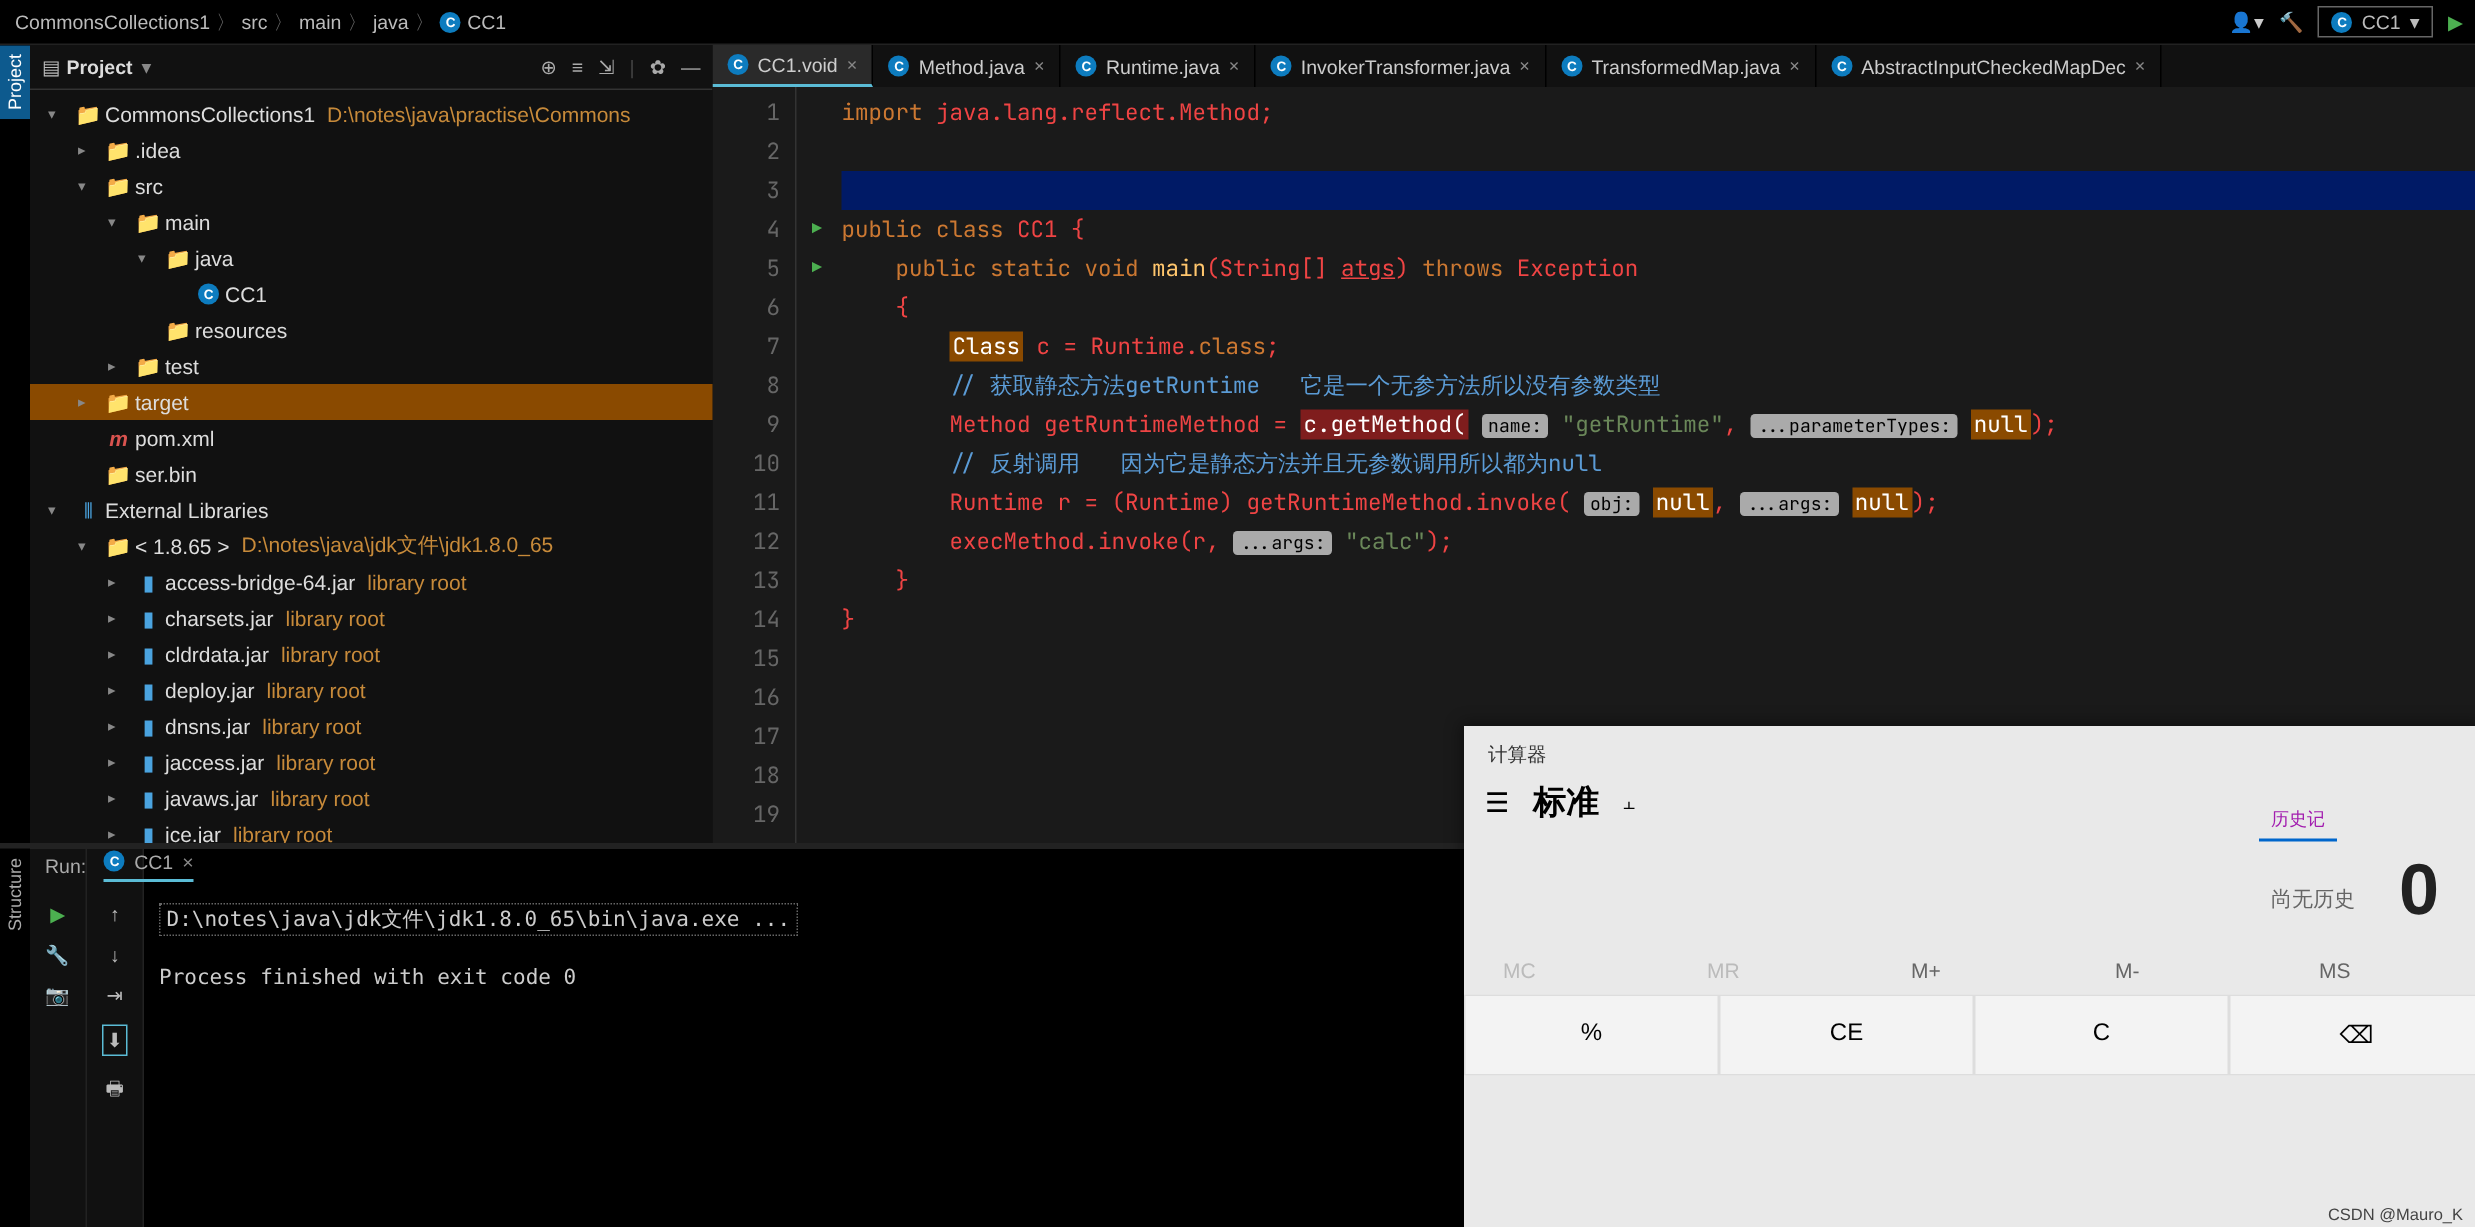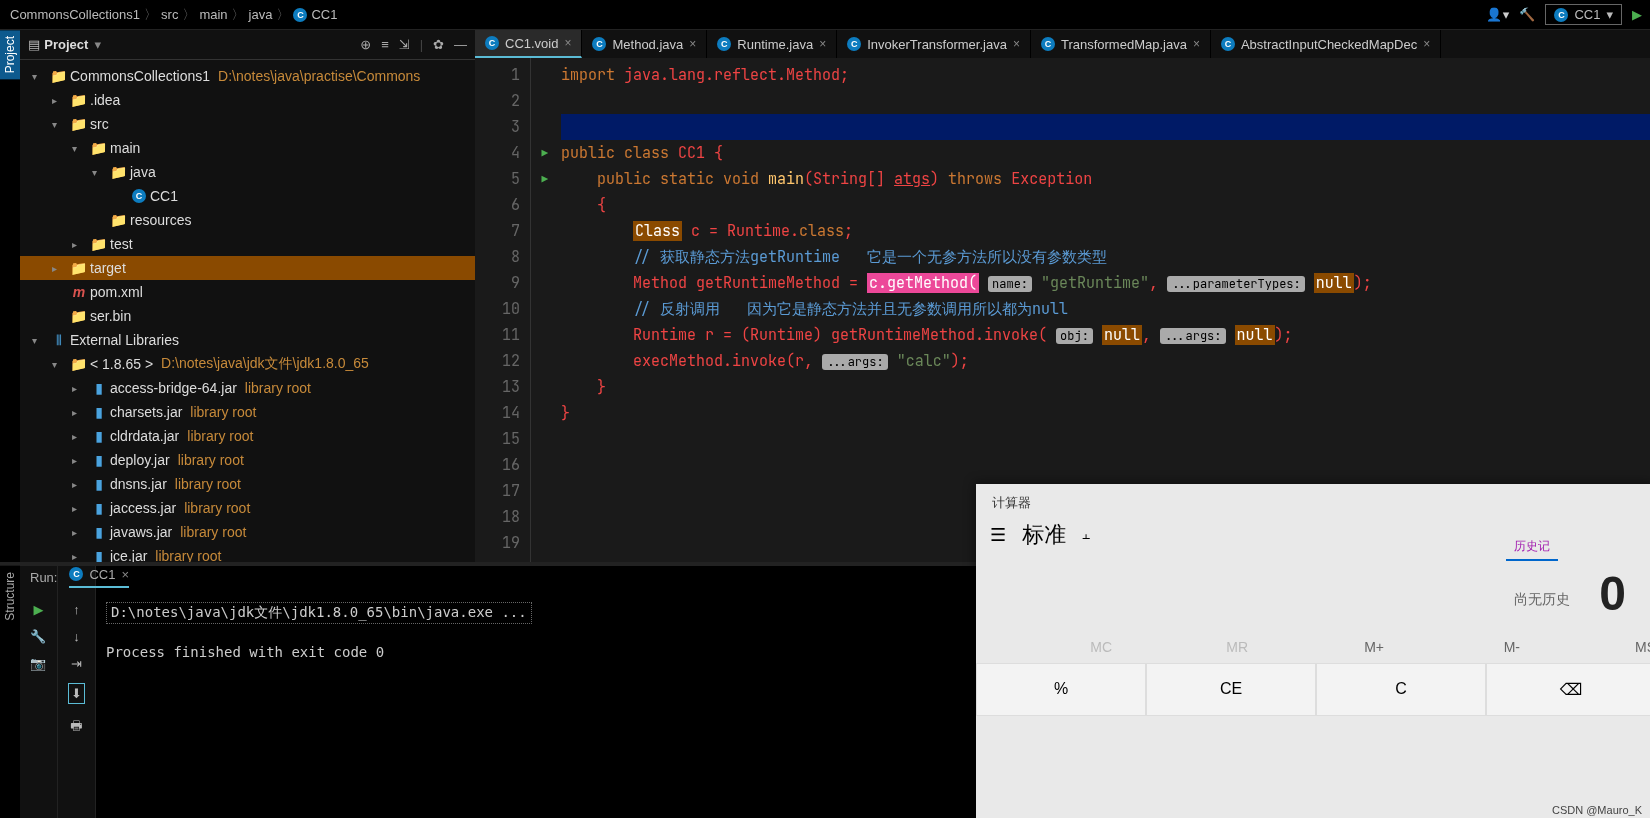--- a/index.html
+++ b/index.html
@@ -40,35 +40,35 @@
 .line { height:26px; line-height:26px; white-space:pre; }
 .line.hi { background:#001a66; }
 .k { color:#cc7832; }
 .s { color:#6a8759; }
 .c { color:#5b9bd5; }
 .n { color:#ef4444; }
 .fn { color:#ffc66d; }
 .hint { background:#aaa; color:#000; padding:0 4px; border-radius:3px; font-size:12px; }
 .hl-null { background:#8a4a00; color:#fff; padding:0 2px; }
 .hl-class { background:#8a4a00; color:#fff; padding:0 2px; }
-.hl-call { background:#ec4899; color:#fff; padding:0 2px; }
+.hl-call { background:#7f1d1d; color:#fff; padding:0 2px; }
 .run-panel { height:256px; background:#000; border-top:4px solid #222; display:flex; }
 .run-hdr { position:absolute; left:20px; height:26px; display:flex; align-items:center; gap:12px; padding:0 10px; color:#aaa; }
 .run-tools { width:38px; background:#111; display:flex; flex-direction:column; align-items:center; gap:12px; padding-top:36px; border-right:1px solid #222; }
 .run-tools2 { width:38px; background:#111; display:flex; flex-direction:column; align-items:center; gap:12px; padding-top:36px; border-right:1px solid #222; }
 .console { flex:1; padding:36px 10px 10px; font-family:Consolas,monospace; font-size:14px; color:#ccc; }
 .console .cmd { border:1px dotted #666; padding:1px 4px; display:inline-block; }
 .calc { position:absolute; left:976px; top:484px; width:680px; height:340px; background:#e9e9e9; color:#000; box-shadow:-2px -2px 10px rgba(0,0,0,.4); }
 .calc-title { padding:10px 16px 4px; font-size:13px; color:#333; }
 .calc-mode { display:flex; align-items:center; gap:16px; padding:4px 14px 10px; }
 .calc-mode .ham { font-size:18px; }
-.calc-mode .md { font-size:22px; font-weight:normal; }
+.calc-mode .md { font-size:22px; font-weight:bold; }
 .calc-display { text-align:right; font-size:48px; padding:6px 30px 10px; color:#222; font-weight:600; }
 .calc-mem { display:flex; }
-.calc-mem div { flex:1; text-align:right; padding:8px 0; font-size:14px; color:#666;margin-left:26px; }
+.calc-mem div { flex:1; text-align:left; padding:8px 0; font-size:14px; color:#666;margin-left:26px; }
 .calc-mem div.dis { color:#bbb; }
 .calc-btns { display:flex; }
 .calc-btns div { flex:1; text-align:center; padding:16px 0; font-size:16px; border:1px solid #ddd; background:#f3f3f3; }
 .calc-hist { position:absolute; right:0; top:50px; width:150px; }
 .calc-hist .ht { color:#a21caf; border-bottom:2px solid #0066cc; padding:4px 8px; font-size:12px; display:inline-block; }
 .calc-hist .he { padding:30px 8px; color:#666; font-size:14px; }
 .watermark { position:absolute; right:8px; bottom:2px; color:#444; font-size:11px; z-index:99; }
 .green { color:#4caf50; }
 .underline { text-decoration:underline; }
 </style>

